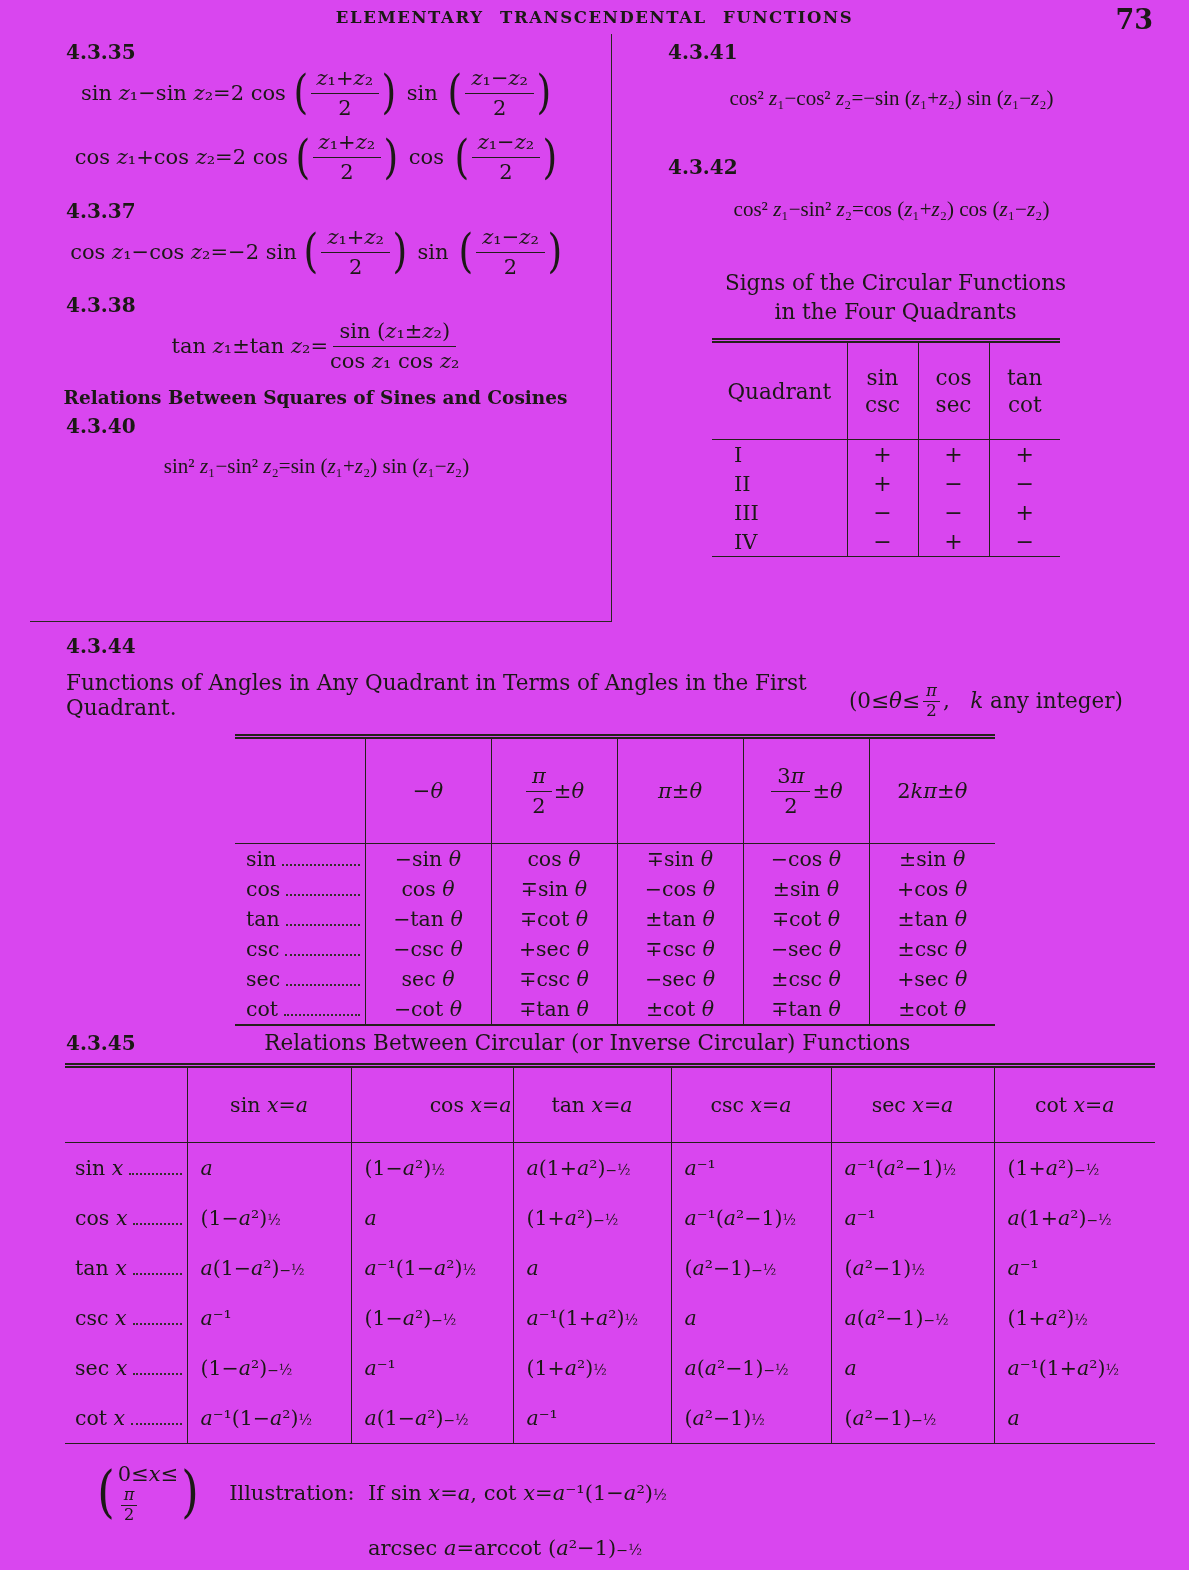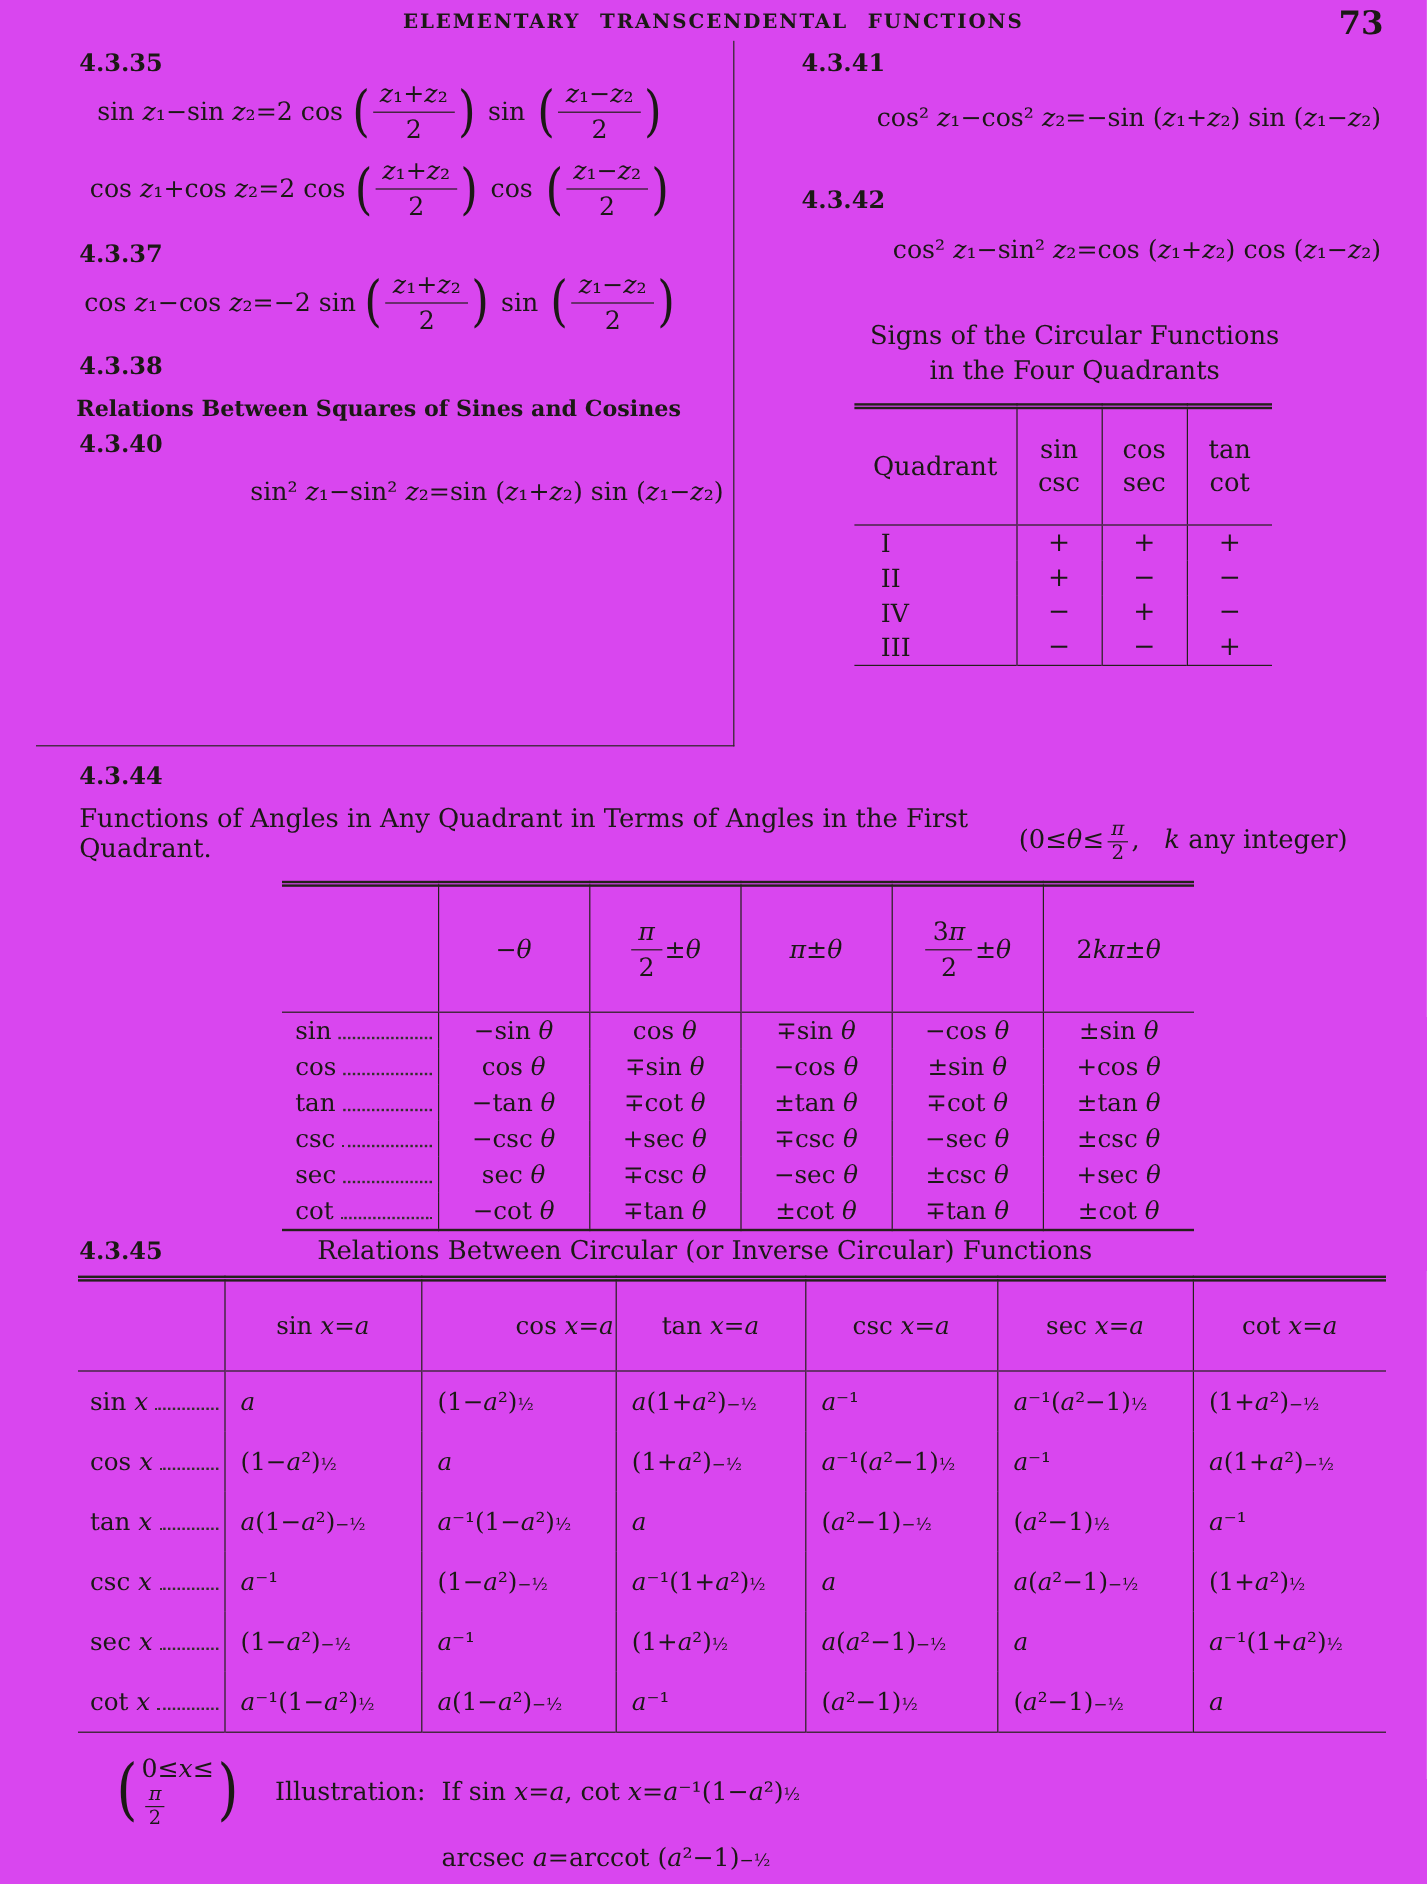--- a/index.html
+++ b/index.html
@@ -20,21 +20,21 @@
 
   
   .two-col{position:absolute;top:34px;left:30px;width:1129px;height:588px;display:flex;}
   .col-left{width:582px;box-sizing:border-box;border-right:1.6px solid #2a2721;border-bottom:1.8px solid #2a2721;}
   .col-right{flex:1;box-sizing:border-box;padding-left:20px;}
 
   .fid{font-weight:700;font-size:20px;margin:6px 0 0 36px;}
   .formula{display:flex;justify-content:center;align-items:center;font-size:21px;margin:2px 8px 6px 0;}
   .formula .mtext{white-space:pre;line-height:1.25;}
   .formula .mid{margin:0 3px;}
-  .plain-formula{text-align:right;font-size:21px;margin:16px 8px 6px 0;white-space:pre;}
+  .plain-formula{text-align:center;font-size:21px;margin:16px 8px 6px 0;white-space:pre;font-family:Liberation Serif, serif;}
 
   .bp{font-size:46px;font-weight:400;line-height:0.86;display:inline-block;transform:scaleX(.82);margin:0 -1px;}
   .frac{display:inline-flex;flex-direction:column;align-items:center;margin:0 2px;line-height:1.15;}
   .frac .num{padding:0 6px 3px;border-bottom:1.7px solid #221f1a;}
   .frac .den{padding-top:2px;}
 
   .squares-heading{font-weight:700;font-size:18.5px;text-align:center;margin:14px 10px 0 0;}
 
   
   table{border-collapse:collapse;table-layout:fixed;}
@@ -151,20 +151,27 @@
           <span class="frac">
             <span class="num"><i>z</i>₁−<i>z</i>₂</span>
             <span class="den">2</span>
           </span>
           <span class="bp">)</span>
         </div>
       </div>
 
       <div style="margin-top:14px;">
         <div class="fid">4.3.38</div>
+        <div class="formula">
+          <span class="mtext">tan <i>z</i>₁±tan <i>z</i>₂=</span>
+          <span class="frac">
+            <span class="num">sin (<i>z</i>₁±<i>z</i>₂)</span>
+            <span class="den">cos <i>z</i>₁ cos <i>z</i>₂</span>
+          </span>
+        </div>
       </div>
 
 
       <div class="squares-heading">Relations Between Squares of Sines and Cosines</div>
 
       <div style="margin-top:6px;">
         <div class="fid">4.3.40</div>
         <div class="plain-formula">sin² <i>z</i>₁−sin² <i>z</i>₂=sin (<i>z</i>₁+<i>z</i>₂) sin (<i>z</i>₁−<i>z</i>₂)</div>
       </div>
     </section>
@@ -217,30 +224,30 @@
                 <td>+</td>
                 <td>+</td>
               </tr>
               <tr>
                 <td class="rlabel">II</td>
                 <td>+</td>
                 <td>−</td>
                 <td>−</td>
               </tr>
               <tr>
+                <td class="rlabel">III</td>
+                <td>−</td>
+                <td>−</td>
+                <td>+</td>
+              </tr>
+              <tr>
                 <td class="rlabel">IV</td>
                 <td>−</td>
                 <td>+</td>
                 <td>−</td>
-              </tr>
-              <tr>
-                <td class="rlabel">III</td>
-                <td>−</td>
-                <td>−</td>
-                <td>+</td>
               </tr>
             </tbody>
         </table>
       </div>
     </section>
   </div>
 
   <section class="sec-4344">
     <div class="fid">4.3.44</div>
     <div class="caption-row">

